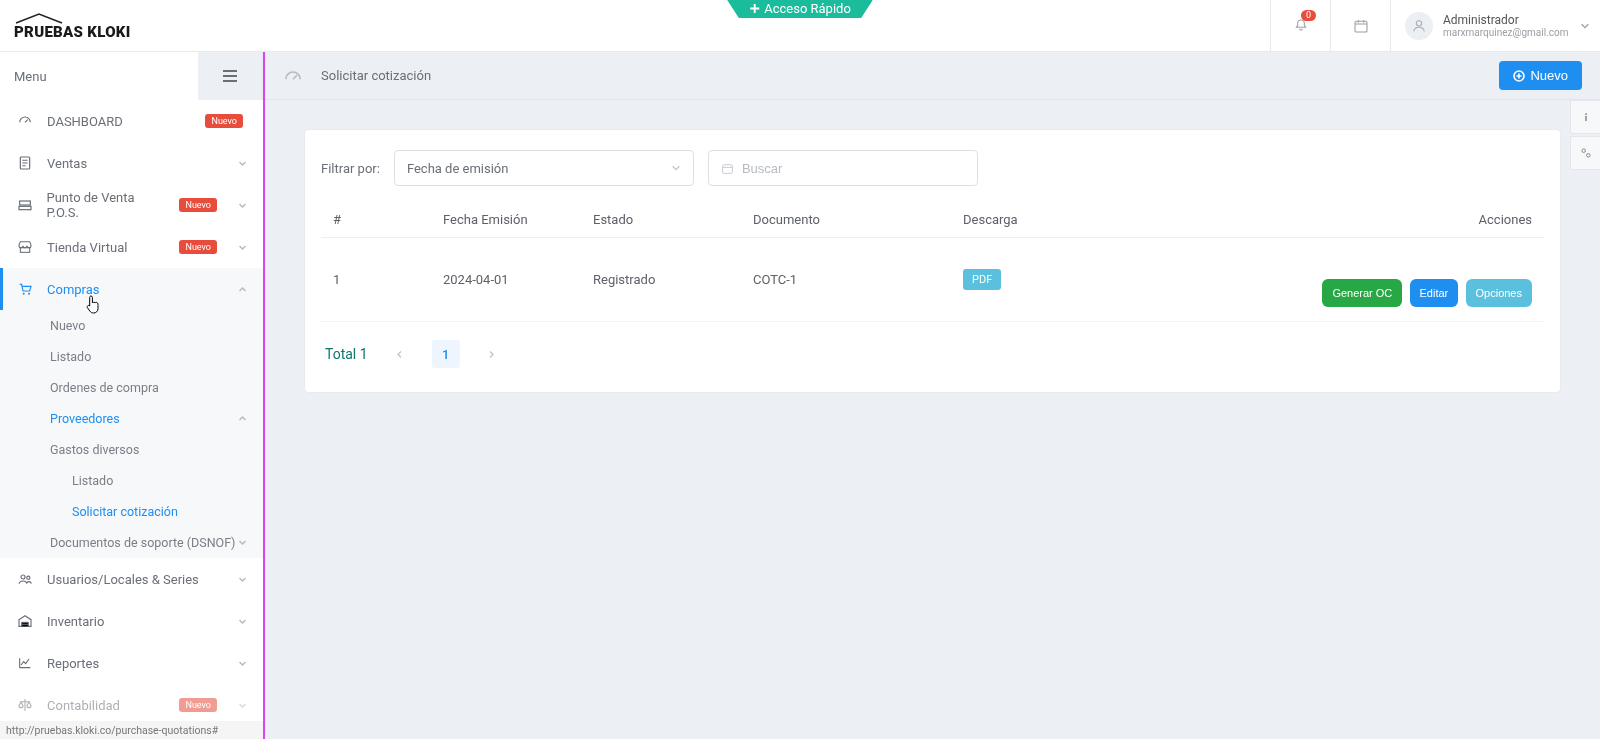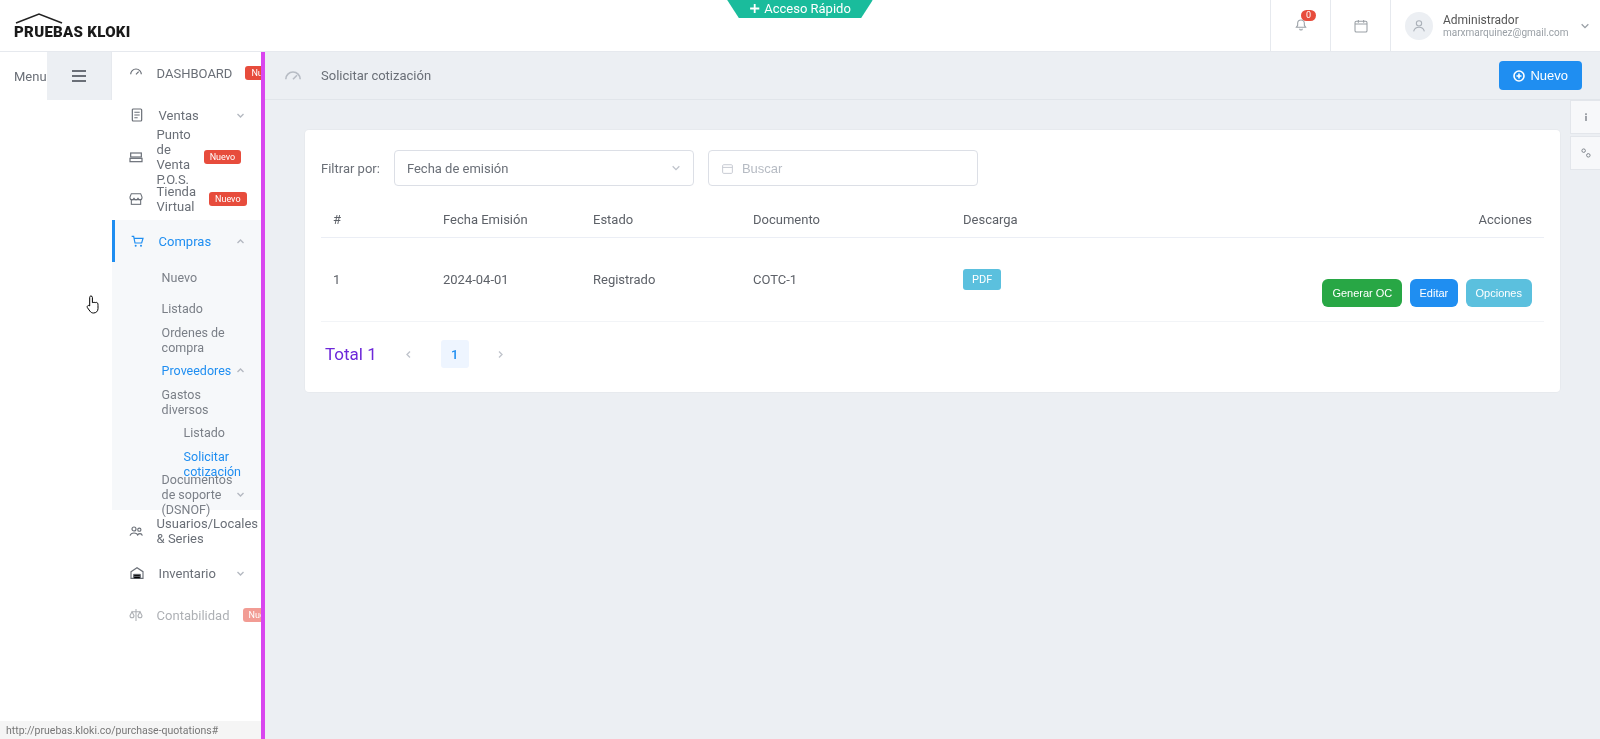--- a/index.html
+++ b/index.html
@@ -17,21 +17,21 @@
   .user-cell { display:flex; align-items:center; gap:10px; padding:0 30px 0 14px; border-left:1px solid #e6e9ee; cursor:pointer; position:relative; min-width:210px;}
   .user-icon { width:28px; height:28px; border-radius:50%; background:#eceff3; display:flex; align-items:center; justify-content:center; color:#aab0b8;}
   .user-name { font-size:12px; color:#555;}
   .user-mail { font-size:10px; color:#9aa0a6;}
   .user-caret { position:absolute; right:10px; top:50%; transform:translateY(-50%); color:#9aa0a6;}
 
   
   .shell { display:flex; height: calc(739px - 52px); }
 
   
-  .sidebar { width: 265px; background:#fff; border-right:4px solid #d946ef; display:flex; position:relative;}
+  .sidebar { width: 265px; background:#fff; border-right:2px solid #d946ef; display:flex; flex-direction:column; position:relative;}
   .side-head { display:flex; align-items:center; height:48px; }
   .side-head-title { padding-left:14px; color:#6a6f77; font-size:13px;}
   .hamburger { margin-left:auto; width:65px; height:48px; background:#eceff3; display:flex; align-items:center; justify-content:center; color:#6a6f77; cursor:pointer; border-right:1px solid #e6e9ee;}
   .nav { flex:1; overflow-y:auto; }
   .nav-item { display:flex; align-items:center; padding: 0 16px; height:42px; color:#6a6f77; cursor:pointer; position:relative; gap:13px; font-size:13px;}
   .nav-item .ico { width:18px; display:flex; justify-content:center; color:#6a6f77;}
   .nav-item .badge-new { margin-left:auto; background:#e74c3c; color:#fff; font-size:9px; padding:2px 6px; border-radius:3px; margin-right:4px;}
   .nav-item .caret { margin-left:auto; color:#b4b9c1; font-size:10px;}
   .nav-item .badge-new + .caret { margin-left:4px; }
   .nav-item.active { color:#1f8ef1; background:#f6f8fa; border-left:3px solid #1f8ef1; padding-left:13px;}
@@ -71,21 +71,21 @@
   table.data td { padding:14px 12px; font-size:13px; color:#5d6168; border-bottom:1px solid #f2f4f7; vertical-align:middle;}
   table.data td.right { text-align:right;}
 
   .tag-pdf { background:#5bc0de; color:#fff; font-size:11px; padding:4px 9px; border-radius:3px; cursor:pointer; display:inline-block;}
   .btn-sm { font-size:11px; padding:8px 10px; border-radius:6px; color:#fff; border:none; cursor:pointer; margin-left:4px;}
   .btn-green { background:#28a745;}
   .btn-blue { background:#1f8ef1;margin-top:27px;}
   .btn-teal { background:#5bc0de;}
 
   .pager { display:flex; align-items:center; gap:18px; margin-top:18px; padding-left:4px;}
-  .pager-total { color:#6d28d9; font-size:17px;}
+  .pager-total { color:#0f766e; font-size:14px;}
   .pager-btn { width:28px; height:28px; display:flex; align-items:center; justify-content:center; color:#c0c4cc; cursor:pointer; border-radius:3px;}
   .pager-btn.num.active { background:#eef5ff; color:#1f8ef1; font-weight:500;}
 
   
   .cursor-emu { position:absolute; left:85px; top:294px; pointer-events:none; z-index:50;}
 
   svg { display:block; }
 </style>
 </head>
 <body>
@@ -288,20 +288,33 @@
             </svg>
           </span>
         <span>Inventario</span>
         <span class="caret">
             <svg width="9" height="9" viewBox="0 0 12 12">
               <path d="M2 4l4 4 4-4" fill="none" stroke="currentColor" stroke-width="1.8"></path>
             </svg>
           </span>
       </div>
 
+      <div class="nav-item">
+        <span class="ico">
+            <svg width="16" height="16" viewBox="0 0 24 24">
+              <path d="M4 19V5M4 19h16M6 15l4-5 3 3 5-7" fill="none" stroke="currentColor" stroke-width="1.7"></path>
+            </svg>
+          </span>
+        <span>Reportes</span>
+        <span class="caret">
+            <svg width="9" height="9" viewBox="0 0 12 12">
+              <path d="M2 4l4 4 4-4" fill="none" stroke="currentColor" stroke-width="1.8"></path>
+            </svg>
+          </span>
+      </div>
 
       <div class="nav-item" style="opacity:.55">
         <span class="ico">
             <svg width="16" height="16" viewBox="0 0 24 24">
               <path d="M12 3v18M6 7l-3 6a3 3 0 0 0 6 0L6 7zm12 0l-3 6a3 3 0 0 0 6 0l-3-6zM5 7h14" fill="none" stroke="currentColor" stroke-width="1.6"></path>
             </svg>
           </span>
         <span>Contabilidad</span>
         <span class="badge-new">Nuevo</span>
         <span class="caret">

